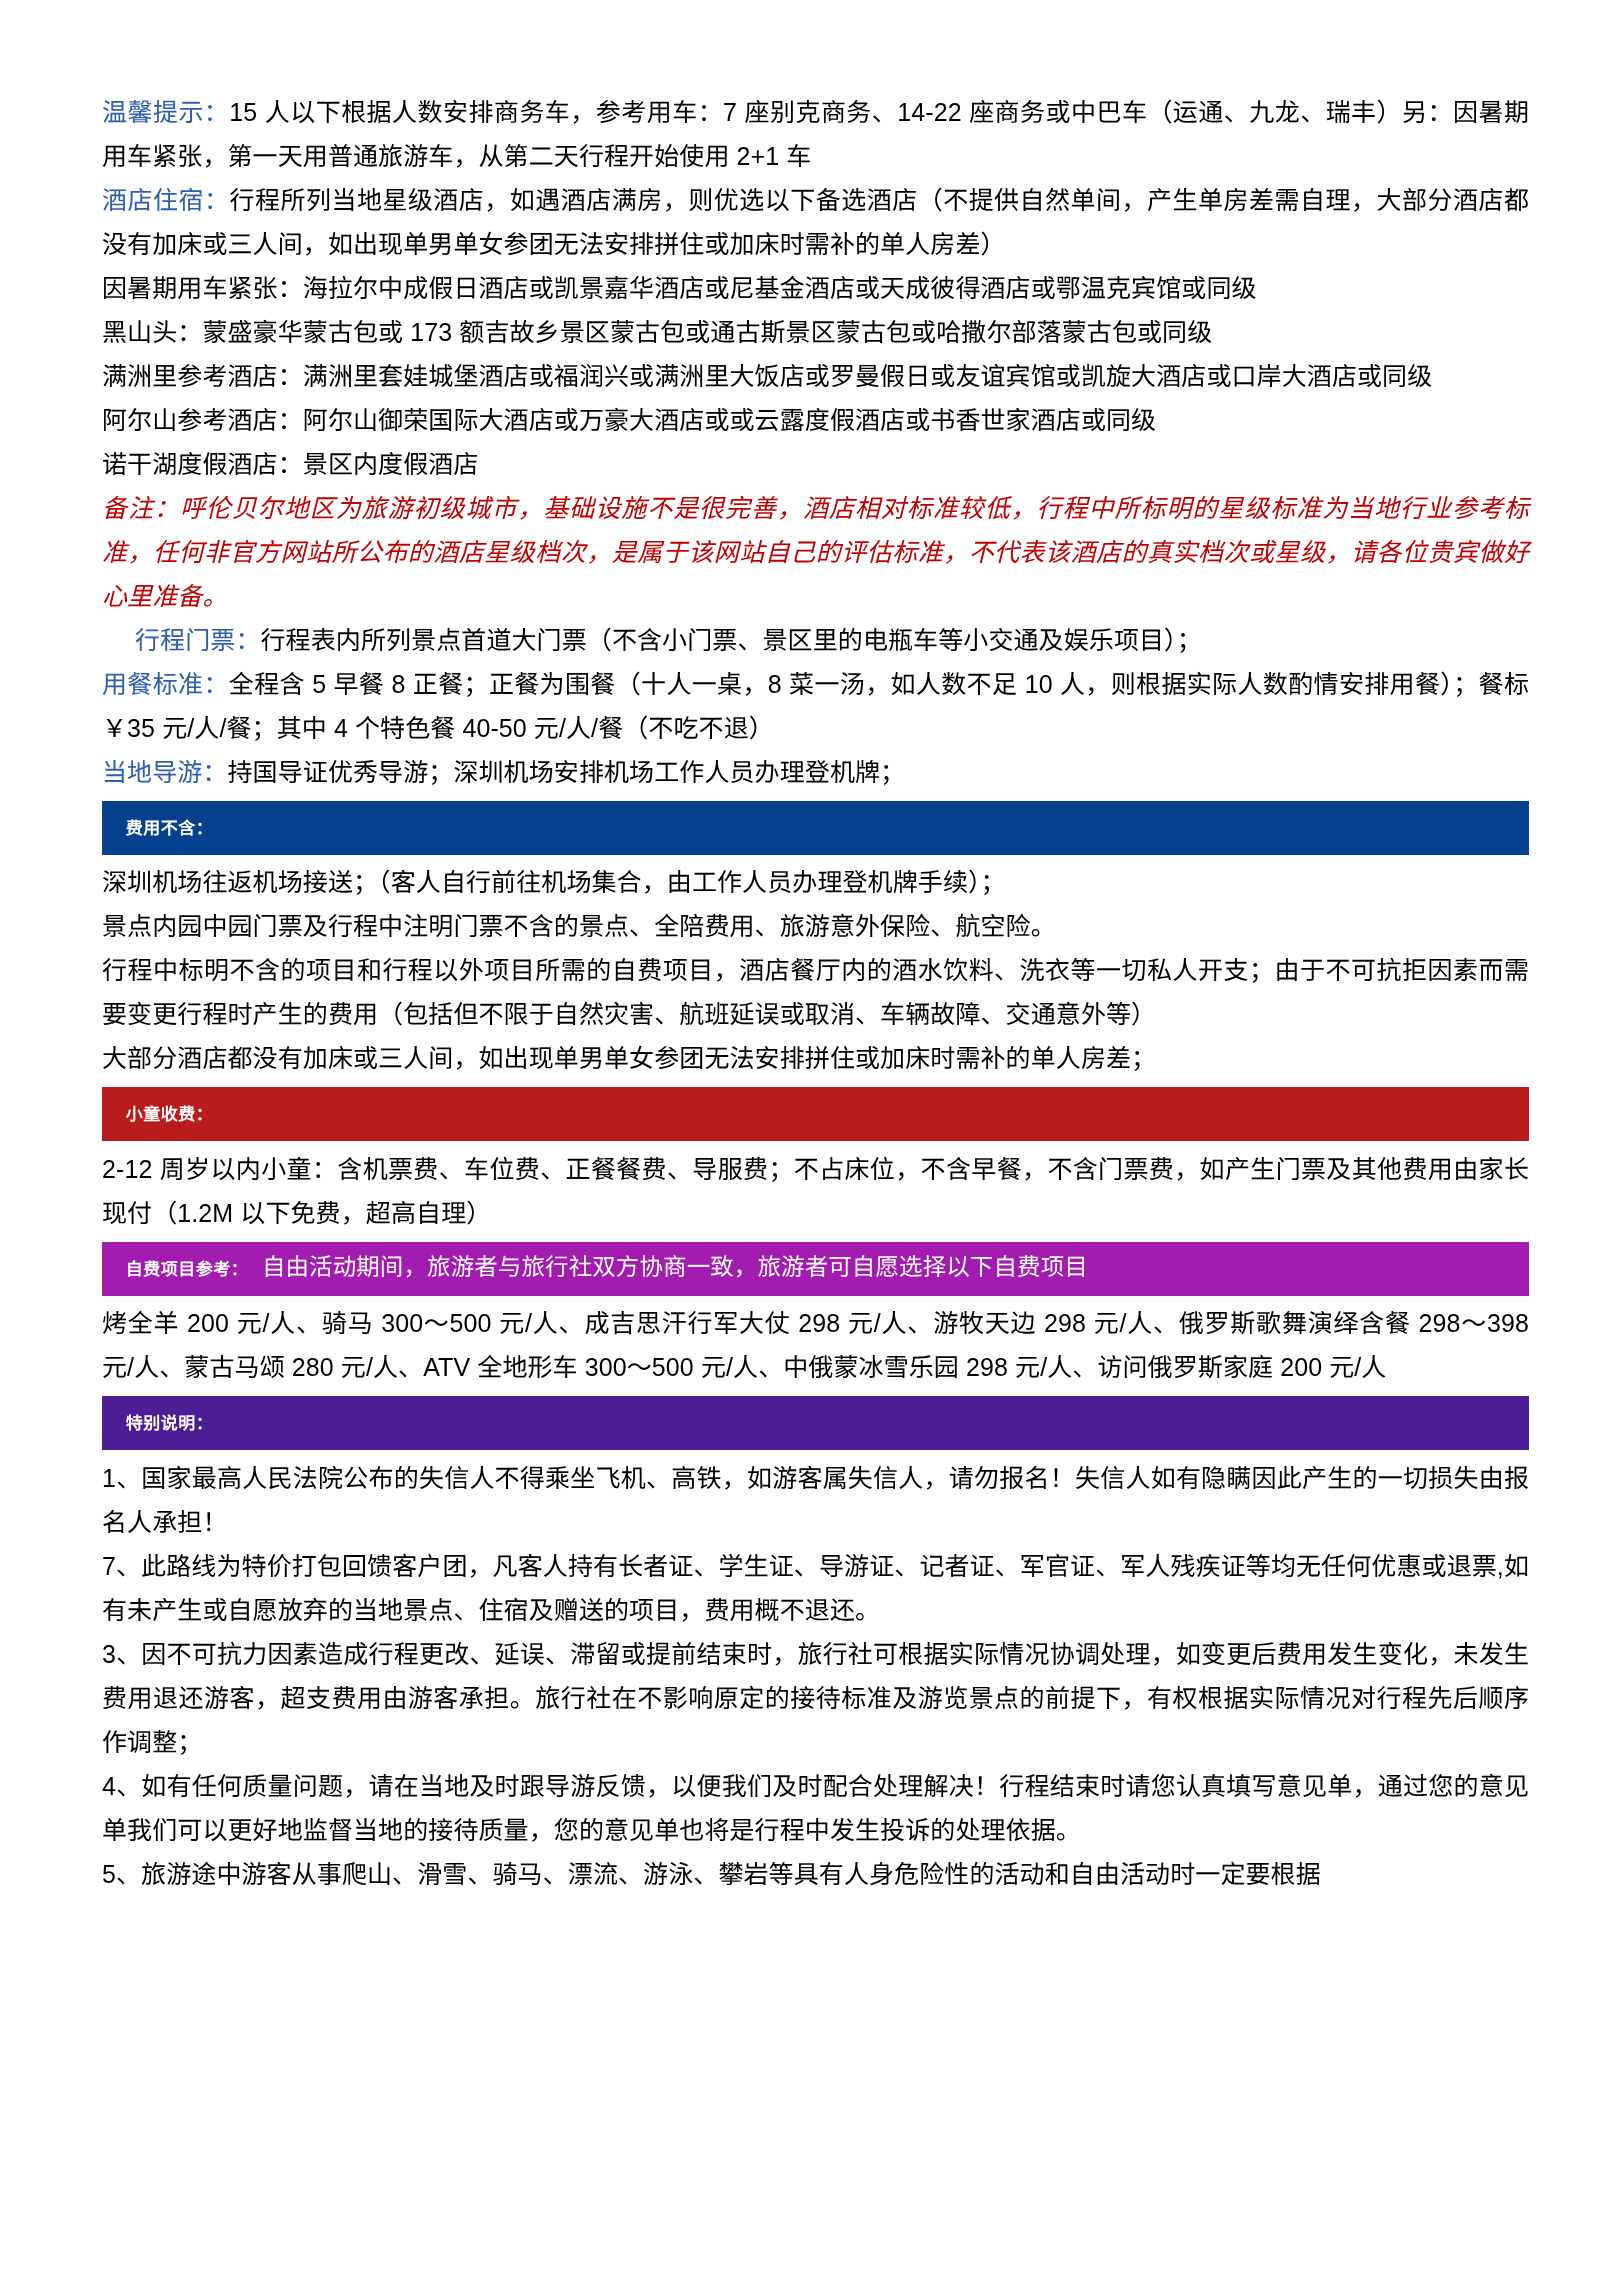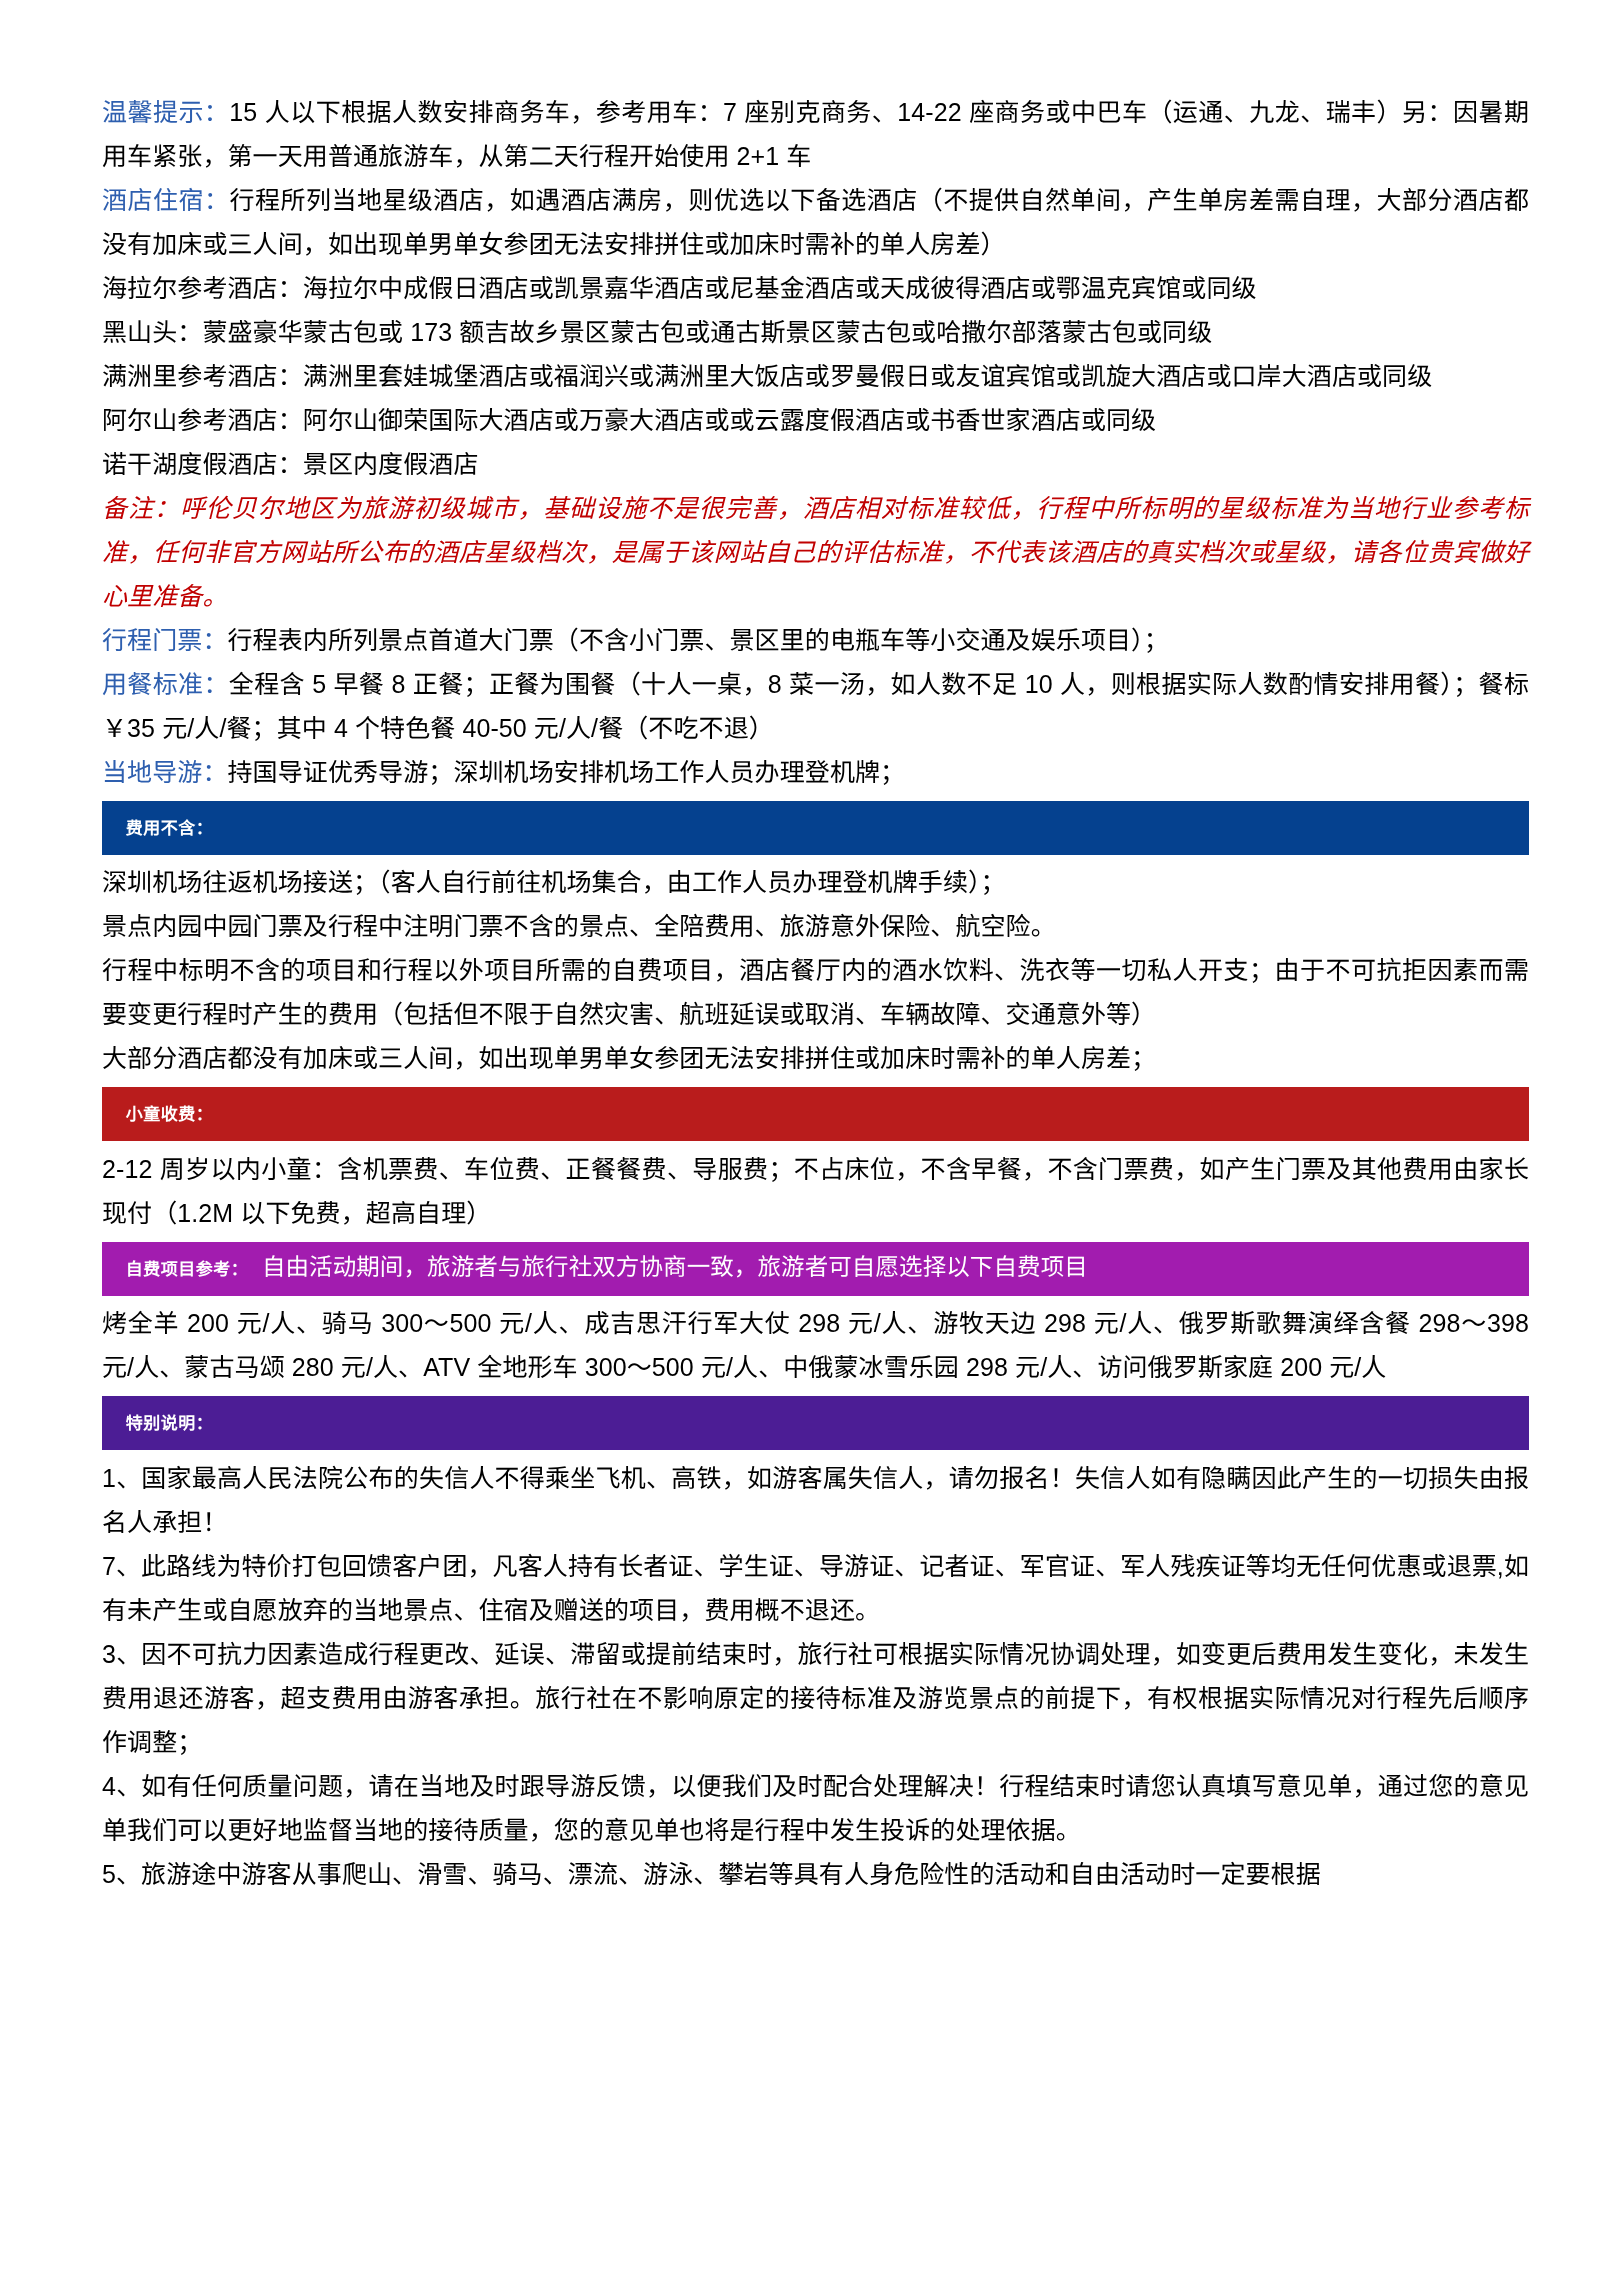--- a/index.html
+++ b/index.html
@@ -69,33 +69,33 @@
 </head>
 <body>
 
 <div class="page" style="background: rgb(255, 255, 255);">
   <div class="doc">
 
     <p class="para"><span class="lbl" style="color: rgb(46, 95, 175); margin-top: 8px;">温馨提示：</span><span>15 人以下根据人数安排商务车，参考用车：7 座别克商务、14-22 座商务或中巴车（运通、九龙、瑞丰）另：因暑期用车紧张，第一天用普通旅游车，从第二天行程开始使用 2+1 车</span></p>
 
     <p class="para"><span class="lbl" style="color: rgb(46, 95, 175);">酒店住宿：</span><span>行程所列当地星级酒店，如遇酒店满房，则优选以下备选酒店（不提供自然单间，产生单房差需自理，大部分酒店都没有加床或三人间，如出现单男单女参团无法安排拼住或加床时需补的单人房差）</span></p>
 
-    <p class="para"><span>海拉尔参考酒店：</span><span>海拉尔中成假日酒店或凯景嘉华酒店或尼基金酒店或天成彼得酒店或鄂温克宾馆或同级</span></p>
+    <p class="para"><span>因暑期用车紧张：</span><span>海拉尔中成假日酒店或凯景嘉华酒店或尼基金酒店或天成彼得酒店或鄂温克宾馆或同级</span></p>
 
     <p class="para"><span>黑山头：</span><span>蒙盛豪华蒙古包或 173 额吉故乡景区蒙古包或通古斯景区蒙古包或哈撒尔部落蒙古包或同级</span></p>
 
     <p class="para"><span>满洲里参考酒店：</span><span>满洲里套娃城堡酒店或福润兴或满洲里大饭店或罗曼假日或友谊宾馆或凯旋大酒店或口岸大酒店或同级</span></p>
 
     <p class="para"><span>阿尔山参考酒店：</span><span>阿尔山御荣国际大酒店或万豪大酒店或或云露度假酒店或书香世家酒店或同级</span></p>
 
     <p class="para"><span>诺干湖度假酒店：</span><span>景区内度假酒店</span></p>
 
     <p class="para red" style="color: rgb(192, 0, 0); font-style: italic;"><span>备注：</span><span>呼伦贝尔地区为旅游初级城市，基础设施不是很完善，酒店相对标准较低，行程中所标明的星级标准为当地行业参考标准，任何非官方网站所公布的酒店星级档次，是属于该网站自己的评估标准，不代表该酒店的真实档次或星级，请各位贵宾做好心里准备。</span></p>
 
-    <p class="para"><span class="lbl" style="color: rgb(46, 95, 175);">行程门票：</span><span>行程表内所列景点首道大门票（不含小门票、景区里的电瓶车等小交通及娱乐项目）；</span></p>
+    <p class="para"><span class="lbl" style="color: rgb(46, 95, 175); margin-left: 33px;">行程门票：</span><span>行程表内所列景点首道大门票（不含小门票、景区里的电瓶车等小交通及娱乐项目）；</span></p>
 
     <p class="para"><span class="lbl" style="color: rgb(46, 95, 175);">用餐标准：</span><span>全程含 5 早餐 8 正餐；正餐为围餐（十人一桌，8 菜一汤，如人数不足 10 人，则根据实际人数酌情安排用餐）；餐标￥35 元/人/餐；其中 4 个特色餐 40-50 元/人/餐（不吃不退）</span></p>
 
     <p class="para"><span class="lbl" style="color: rgb(46, 95, 175);">当地导游：</span><span>持国导证优秀导游；深圳机场安排机场工作人员办理登机牌；</span></p>
 
     <div class="bar" style="background: rgb(5, 65, 143);"><span class="bar-title">费用不含：</span></div>
 
     <p class="para"><span>深圳机场往返机场接送；（客人自行前往机场集合，由工作人员办理登机牌手续）；</span></p>
     <p class="para"><span>景点内园中园门票及行程中注明门票不含的景点、全陪费用、旅游意外保险、航空险。</span></p>
     <p class="para"><span>行程中标明不含的项目和行程以外项目所需的自费项目，酒店餐厅内的酒水饮料、洗衣等一切私人开支；由于不可抗拒因素而需要变更行程时产生的费用（包括但不限于自然灾害、航班延误或取消、车辆故障、交通意外等）</span></p>

